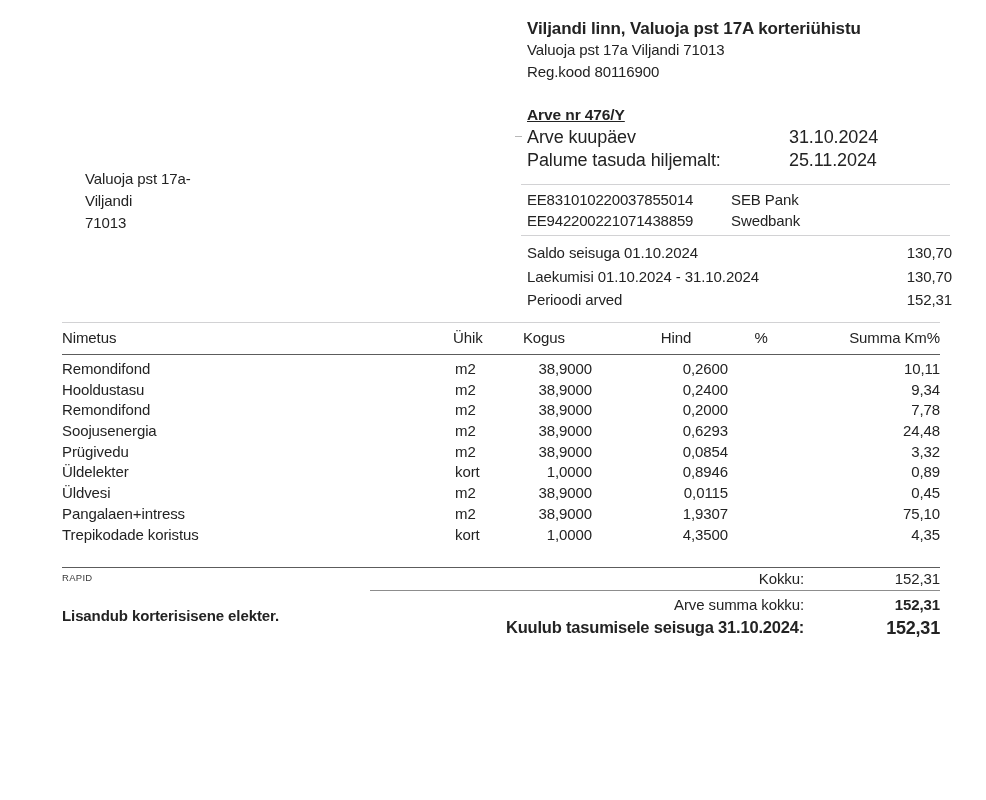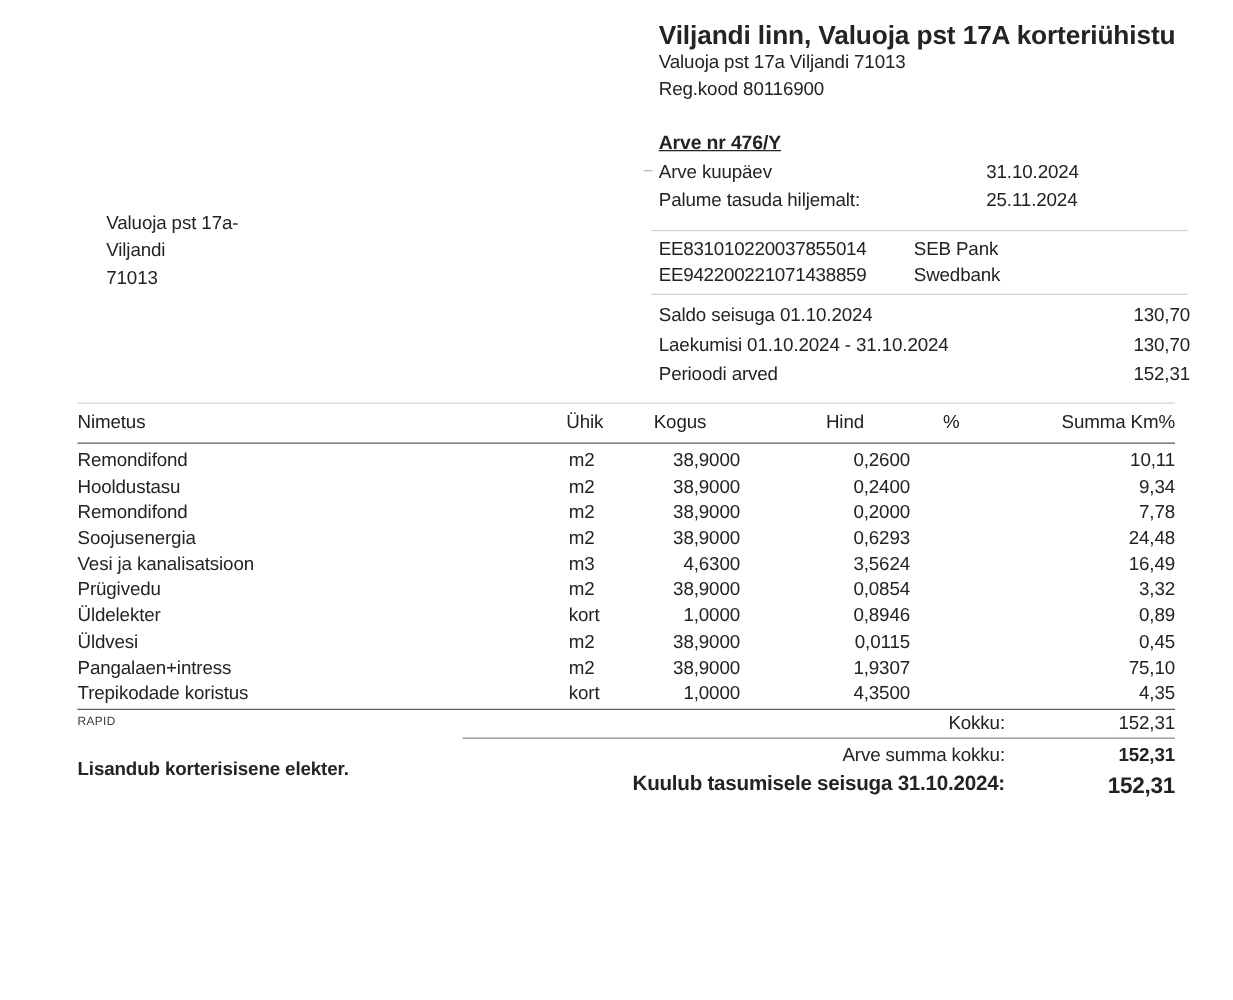--- a/index.html
+++ b/index.html
@@ -19,21 +19,21 @@
   .page { position: absolute; inset: 0; }
 
   
   .issuer {
     position: absolute;
     left: 527px;
     top: 18px;
     width: 420px;
   }
   .issuer-name {
-    font-size: 21px;
+    font-size: 17px;
     font-weight: bold;
     letter-spacing: -0.1px;
     line-height: 21px;
   }
   .issuer-line {
     font-size: 15px;
     line-height: 21.5px;
     letter-spacing: -0.1px;
   }
 
@@ -46,21 +46,21 @@
   }
   .meta-title {
     font-size: 15.5px;
     font-weight: bold;
     line-height: 23px;
     letter-spacing: -0.1px;
     text-decoration: underline;
   }
   .meta-row {
     position: relative;
-    font-size: 15px;
+    font-size: 18px;
     line-height: 23px;
     letter-spacing: -0.1px;
   }
   .meta-row .val {
     position: absolute;
     left: 262px;
     top: 0;
     text-align: right;
   }
   .tick {
@@ -313,28 +313,20 @@
     </div>
     <div class="trow">
       <span class="c-name">Soojusenergia</span>
       <span class="c-unit">m2</span>
       <span class="c-qty">38,9000</span>
       <span class="c-price">0,6293</span>
       <span class="c-pct"></span>
       <span class="c-sum">24,48</span>
     </div>
     <div class="trow">
-      <span class="c-name">Vesi ja kanalisatsioon</span>
-      <span class="c-unit">m3</span>
-      <span class="c-qty">4,6300</span>
-      <span class="c-price">3,5624</span>
-      <span class="c-pct"></span>
-      <span class="c-sum">16,49</span>
-    </div>
-    <div class="trow">
       <span class="c-name">Prügivedu</span>
       <span class="c-unit">m2</span>
       <span class="c-qty">38,9000</span>
       <span class="c-price">0,0854</span>
       <span class="c-pct"></span>
       <span class="c-sum">3,32</span>
     </div>
     <div class="trow">
       <span class="c-name">Üldelekter</span>
       <span class="c-unit">kort</span>

